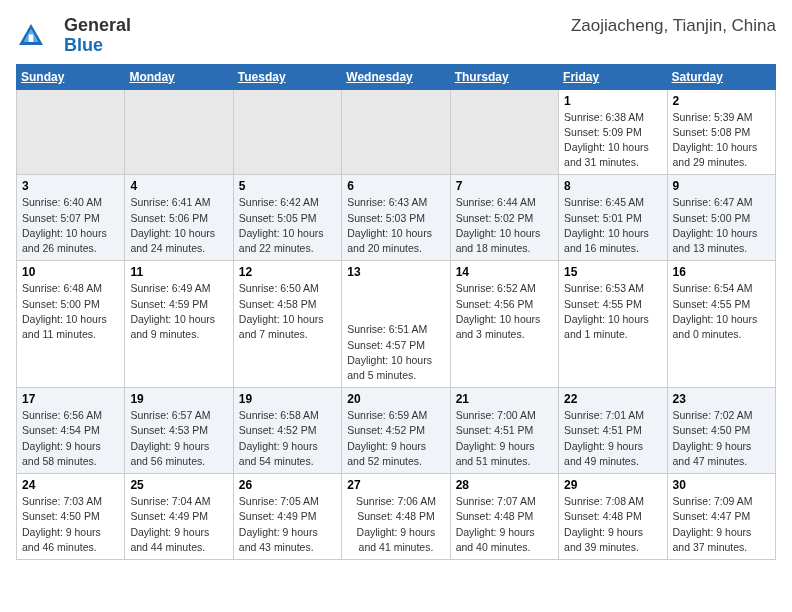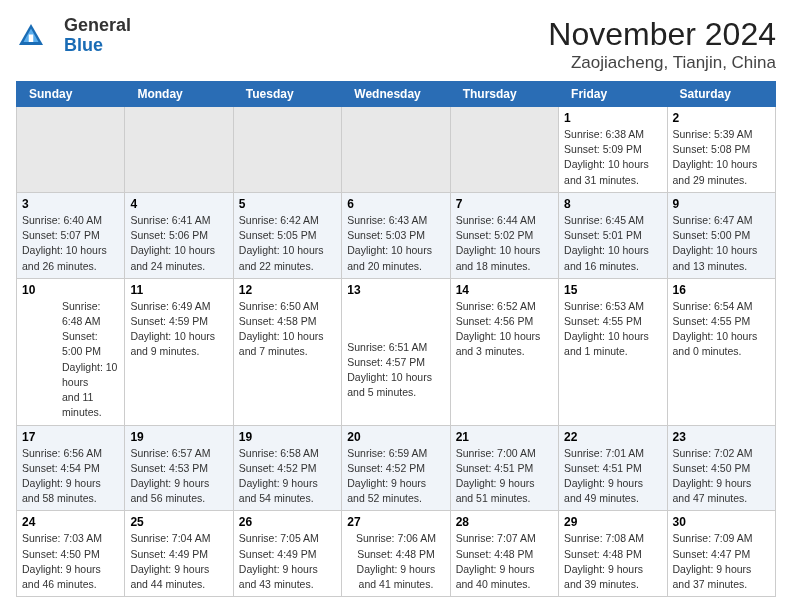--- a/index.html
+++ b/index.html
@@ -45,25 +45,26 @@
       color: #444;
     }
     .calendar {
       width: 100%;
       border-collapse: collapse;
       font-size: 11px;
     }
     .calendar th {
       background-color: #2a6db5;
       color: #fff;
-      padding: 5px 12px;
+      padding: 5px 4px;
       text-align: left;
       font-size: 12px;
       font-weight: bold;
       border: 1px solid #2a6db5;
+      text-decoration: underline;
     }
     .calendar td {
       border: 1px solid #ccc;
       padding: 4px 5px;
       vertical-align: top;
       width: calc(100% / 7);
       min-height: 80px;
       height: 80px;
     }
     .calendar td.empty {
@@ -93,21 +94,20 @@
       <polygon points="20,4 36,32 4,32" fill="#1a6cb5"></polygon>
       <polygon points="20,10 30,28 10,28" fill="#5aaeee"></polygon>
       <rect x="17" y="18" width="6" height="10" fill="#fff"></rect>
     </svg>
     <div class="logo-text">
       <div class="logo-general">General</div>
       <div class="logo-blue">Blue</div>
     </div>
   </div>
   <div class="title-block">
-    <div class="month-title">November 2024</div>
     <div class="subtitle">Zaojiacheng, Tianjin, China</div>
   </div>
 </div>
 
 <table class="calendar">
   <thead>
     <tr>
     <th>Sunday</th>
         <th>Monday</th>
         <th>Tuesday</th>
@@ -186,21 +186,21 @@
           <span class="day-num">9</span>
           <div class="day-info" style="white-space: pre-line;">Sunrise: 6:47 AM
 Sunset: 5:00 PM
 Daylight: 10 hours
 and 13 minutes.</div>
         </td>
       </tr>
       <tr class="row-even">
         <td>
           <span class="day-num">10</span>
-          <div class="day-info" style="white-space: pre-line; margin-left: 40px;">Sunrise: 6:48 AM
+          <div class="day-info" style="white-space: pre-line;">Sunrise: 6:48 AM
 Sunset: 5:00 PM
 Daylight: 10 hours
 and 11 minutes.</div>
         </td>
         <td>
           <span class="day-num">11</span>
           <div class="day-info" style="white-space: pre-line;">Sunrise: 6:49 AM
 Sunset: 4:59 PM
 Daylight: 10 hours
 and 9 minutes.</div>

